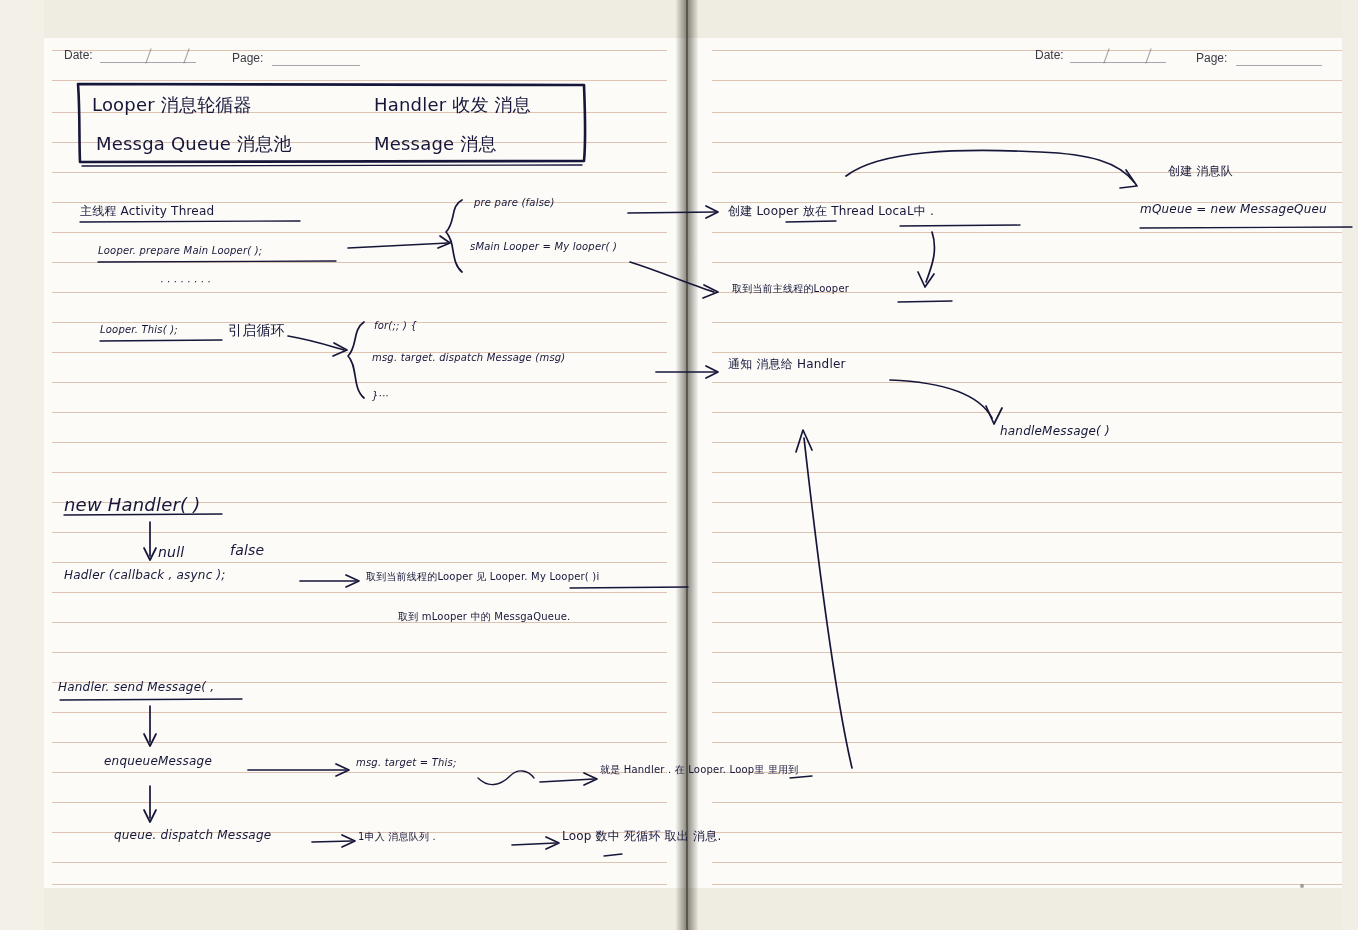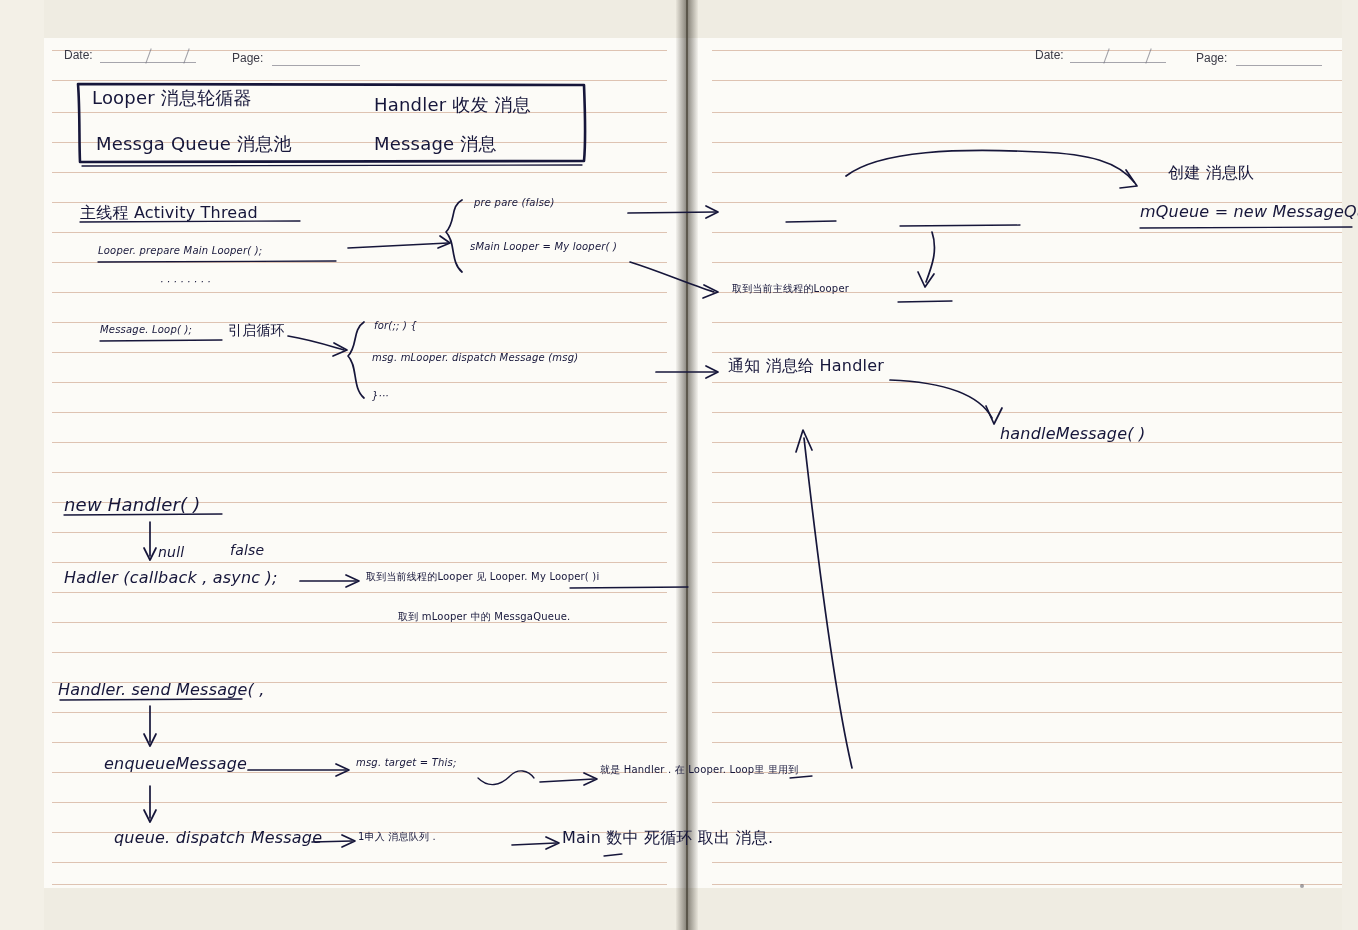--- a/index.html
+++ b/index.html
@@ -54,21 +54,21 @@
     position:absolute;
     color:#16163a;
     font-family:"DejaVu Sans", sans-serif;
     font-style:italic;
     white-space:nowrap;
     letter-spacing:.2px;
   }
   .hw.cn { font-style:normal; font-family:"DejaVu Sans", sans-serif; }
   .s14 { font-size:14px; }
   .s15 { font-size:10px; }
-  .s16 { font-size:16px; }
+  .s16 { font-size:12px; }
   .s18 { font-size:18px; }
   svg.ink { position:absolute; left:0; top:0; width:1358px; height:930px; pointer-events:none; }
   .ink path, .ink line, .ink polyline { fill:none; stroke:#16163a; stroke-width:1.7; stroke-linecap:round; stroke-linejoin:round; }
   .ink .thick { stroke-width:2.6; }
   .ink .thin { stroke-width:1.3; }
   .smudge { position:absolute; width:4px; height:4px; border-radius:50%; background:#4a4a55; opacity:.5; }
 </style>
 </head>
 <body>
 
@@ -238,53 +238,54 @@
 
     <path class="thin" d="M1140 228 L 1352 227"></path>
 
     <path d="M890 380 C 940 382, 978 392, 992 418"></path>
     <path d="M986 406 L 994 424 L 1002 408"></path>
 
     <path d="M852 768 C 836 700, 820 580, 804 438"></path>
     <path d="M796 452 L 803 430 L 812 450"></path>
   </svg>
 
-  <div class="hw cn s18" style="left:92px; top:86px">Looper  消息轮循器</div>
+  <div class="hw cn s18" style="left:92px; top:93px">Looper  消息轮循器</div>
   <div class="hw cn s18" style="left:374px; top:93px">Handler  收发 消息</div>
   <div class="hw cn s18" style="left:96px; top:132px">Messga Queue  消息池</div>
   <div class="hw cn s18" style="left:374px; top:132px">Message  消息</div>
 
   <div class="hw cn s16" style="left:80px; top:203px">主线程  Activity Thread</div>
   <div class="hw s15" style="left:98px; top:245px">Looper. prepare Main Looper( );</div>
   <div class="hw s15" style="left:160px; top:276px">· · · · · · · ·</div>
 
   <div class="hw s15" style="left:474px; top:197px">pre pare (false)</div>
   <div class="hw s15" style="left:470px; top:241px">sMain Looper = My looper( )</div>
 
-  <div class="hw s15" style="left:100px; top:324px">Message. Loop( );</div>
+  <div class="hw s15" style="left:100px; top:324px">Looper. This( );</div>
   <div class="hw cn s14" style="left:228px; top:322px">引启循环</div>
   <div class="hw s15" style="left:374px; top:320px">for(;; ) {</div>
-  <div class="hw s15" style="left:372px; top:352px">msg. mLooper. dispatch Message (msg)</div>
+  <div class="hw s15" style="left:372px; top:352px">msg. target. dispatch Message (msg)</div>
   <div class="hw s15" style="left:372px; top:390px">}···</div>
 
   <div class="hw s18" style="left:64px; top:494px">new Handler( )</div>
   <div class="hw s14" style="left:158px; top:544px">null</div>
   <div class="hw s14" style="left:230px; top:542px">false</div>
   <div class="hw s16" style="left:64px; top:568px">Hadler (callback , async );</div>
   <div class="hw cn s15" style="left:366px; top:570px">取到当前线程的Looper  见 Looper. My Looper( )i</div>
   <div class="hw cn s15" style="left:398px; top:610px">取到 mLooper 中的 MessgaQueue.</div>
 
   <div class="hw s16" style="left:58px; top:680px">Handler. send Message(   ,</div>
   <div class="hw s16" style="left:104px; top:754px">enqueueMessage</div>
   <div class="hw s15" style="left:356px; top:757px">msg. target = This;</div>
   <div class="hw cn s15" style="left:600px; top:763px">就是 Handler . 在 Looper. Loop里 里用到</div>
   <div class="hw s16" style="left:114px; top:828px">queue. dispatch Message</div>
   <div class="hw cn s15" style="left:358px; top:830px">1申入 消息队列 .</div>
-  <div class="hw cn s16" style="left:562px; top:828px">Main 数中 死循环 取出 消息.</div>
-
+  <div class="hw cn s16" style="left:562px; top:828px">Loop 数中 死循环 取出 消息.</div>
+
+  <div class="hw cn s16" style="left:728px; top:203px">创建 Looper 放在 Thread LocaL中 .</div>
   <div class="hw cn s15" style="left:732px; top:282px">取到当前主线程的Looper</div>
 
   <div class="hw cn s16" style="left:1168px; top:163px">创建 消息队</div>
   <div class="hw s16" style="left:1140px; top:202px">mQueue = new MessageQueu</div>
 
   <div class="hw cn s16" style="left:728px; top:356px">通知 消息给 Handler</div>
   <div class="hw s16" style="left:1000px; top:424px">handleMessage(   )</div>
 
   <div class="smudge" style="left:1300px; top:884px;"></div>
 </div>

